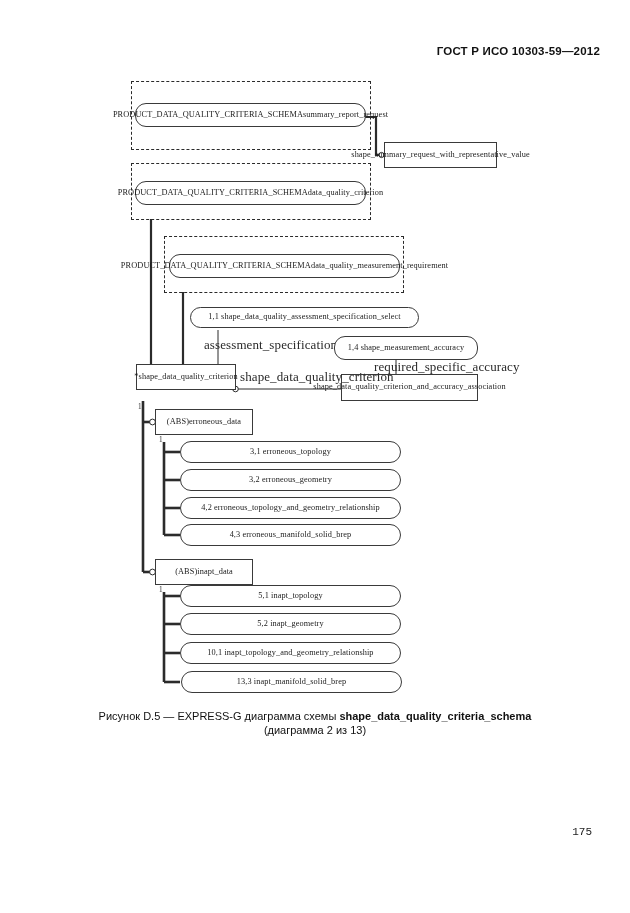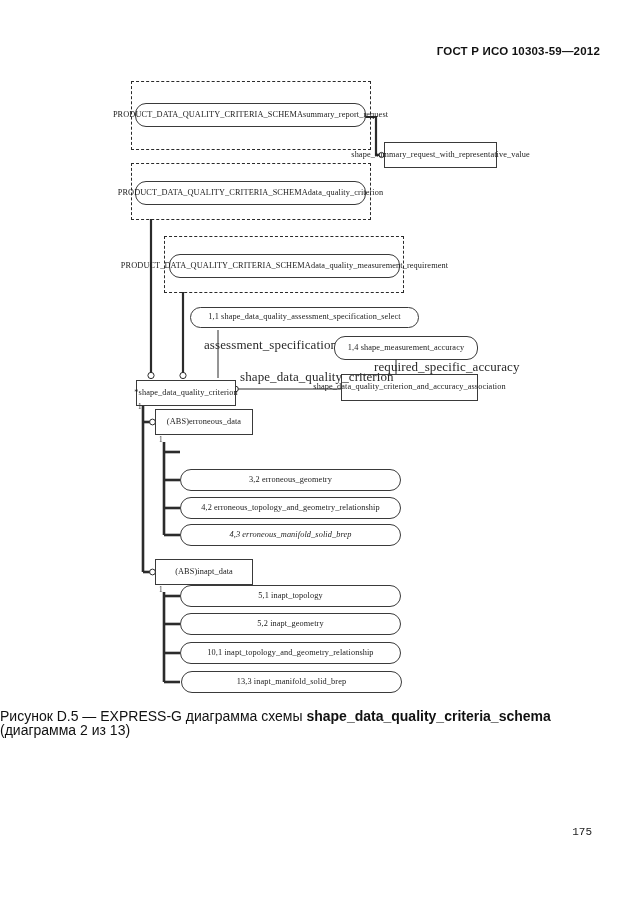--- a/index.html
+++ b/index.html
@@ -35,22 +35,23 @@
     font-family: Liberation Mono, monospace;
     font-size: 11px;
     color: #222;
   }
 
   #figure-caption {
     position: absolute;
     left: 0;
     right: 0;
     top: 710px;
+    text-align: center;
     font-family: "Liberation Sans", sans-serif;
-    font-size: 14px;
+    font-size: 11px;
     line-height: 13.5px;
     color: #111;
   }
   #figure-caption .schema-name { font-weight: bold; }
   #figure-caption .cap-line2 { display: block; }
 
   
   #diagram {
     position: absolute;
     left: 0;
@@ -190,39 +191,42 @@
 
   <div class="link-label" style="left:374px; top:362px;">required_specific_accuracy</div>
 
   <div class="node rect" style="left:341px; top:374px; width:137px; height:27px;">
     <span>shape_data_quality_criterion_and_</span>
     <span>accuracy_association</span>
   </div>
 
   <div class="link-label" style="left:240px; top:372px;">shape_data_quality_criterion</div>
 
-  <div class="node rect" style="left:136px; top:380px; width:100px; height:26px;">
+  <div class="node rect" style="left:136px; top:364px; width:100px; height:26px;">
     <span>*shape_data_quality_</span>
     <span>criterion</span>
   </div>
   <div class="tree-digit" style="left:138px; top:403px;">1</div>
 
   <div class="node rect" style="left:155px; top:409px; width:98px; height:26px;">
     <span>(ABS)</span>
     <span>erroneous_data</span>
   </div>
   <div class="tree-digit" style="left:159px; top:436px;">1</div>
 
+  <div class="node rounded" style="left:180px; top:441px; width:221px; height:22px;">
+    <span>3,1  erroneous_topology</span>
+  </div>
   <div class="node rounded" style="left:180px; top:469px; width:221px; height:22px;">
     <span>3,2  erroneous_geometry</span>
   </div>
   <div class="node rounded" style="left:180px; top:497px; width:221px; height:22px;">
     <span>4,2  erroneous_topology_and_geometry_relationship</span>
   </div>
-  <div class="node rounded" style="left:180px; top:524px; width:221px; height:22px;font-style:italic;">
+  <div class="node rounded" style="left:180px; top:524px; width:221px; height:22px;">
     <span>4,3  erroneous_manifold_solid_brep</span>
   </div>
 
   <div class="node rect" style="left:155px; top:559px; width:98px; height:26px;">
     <span>(ABS)</span>
     <span>inapt_data</span>
   </div>
   <div class="tree-digit" style="left:159px; top:586px;">1</div>
 
   <div class="node rounded" style="left:180px; top:585px; width:221px; height:22px;">

